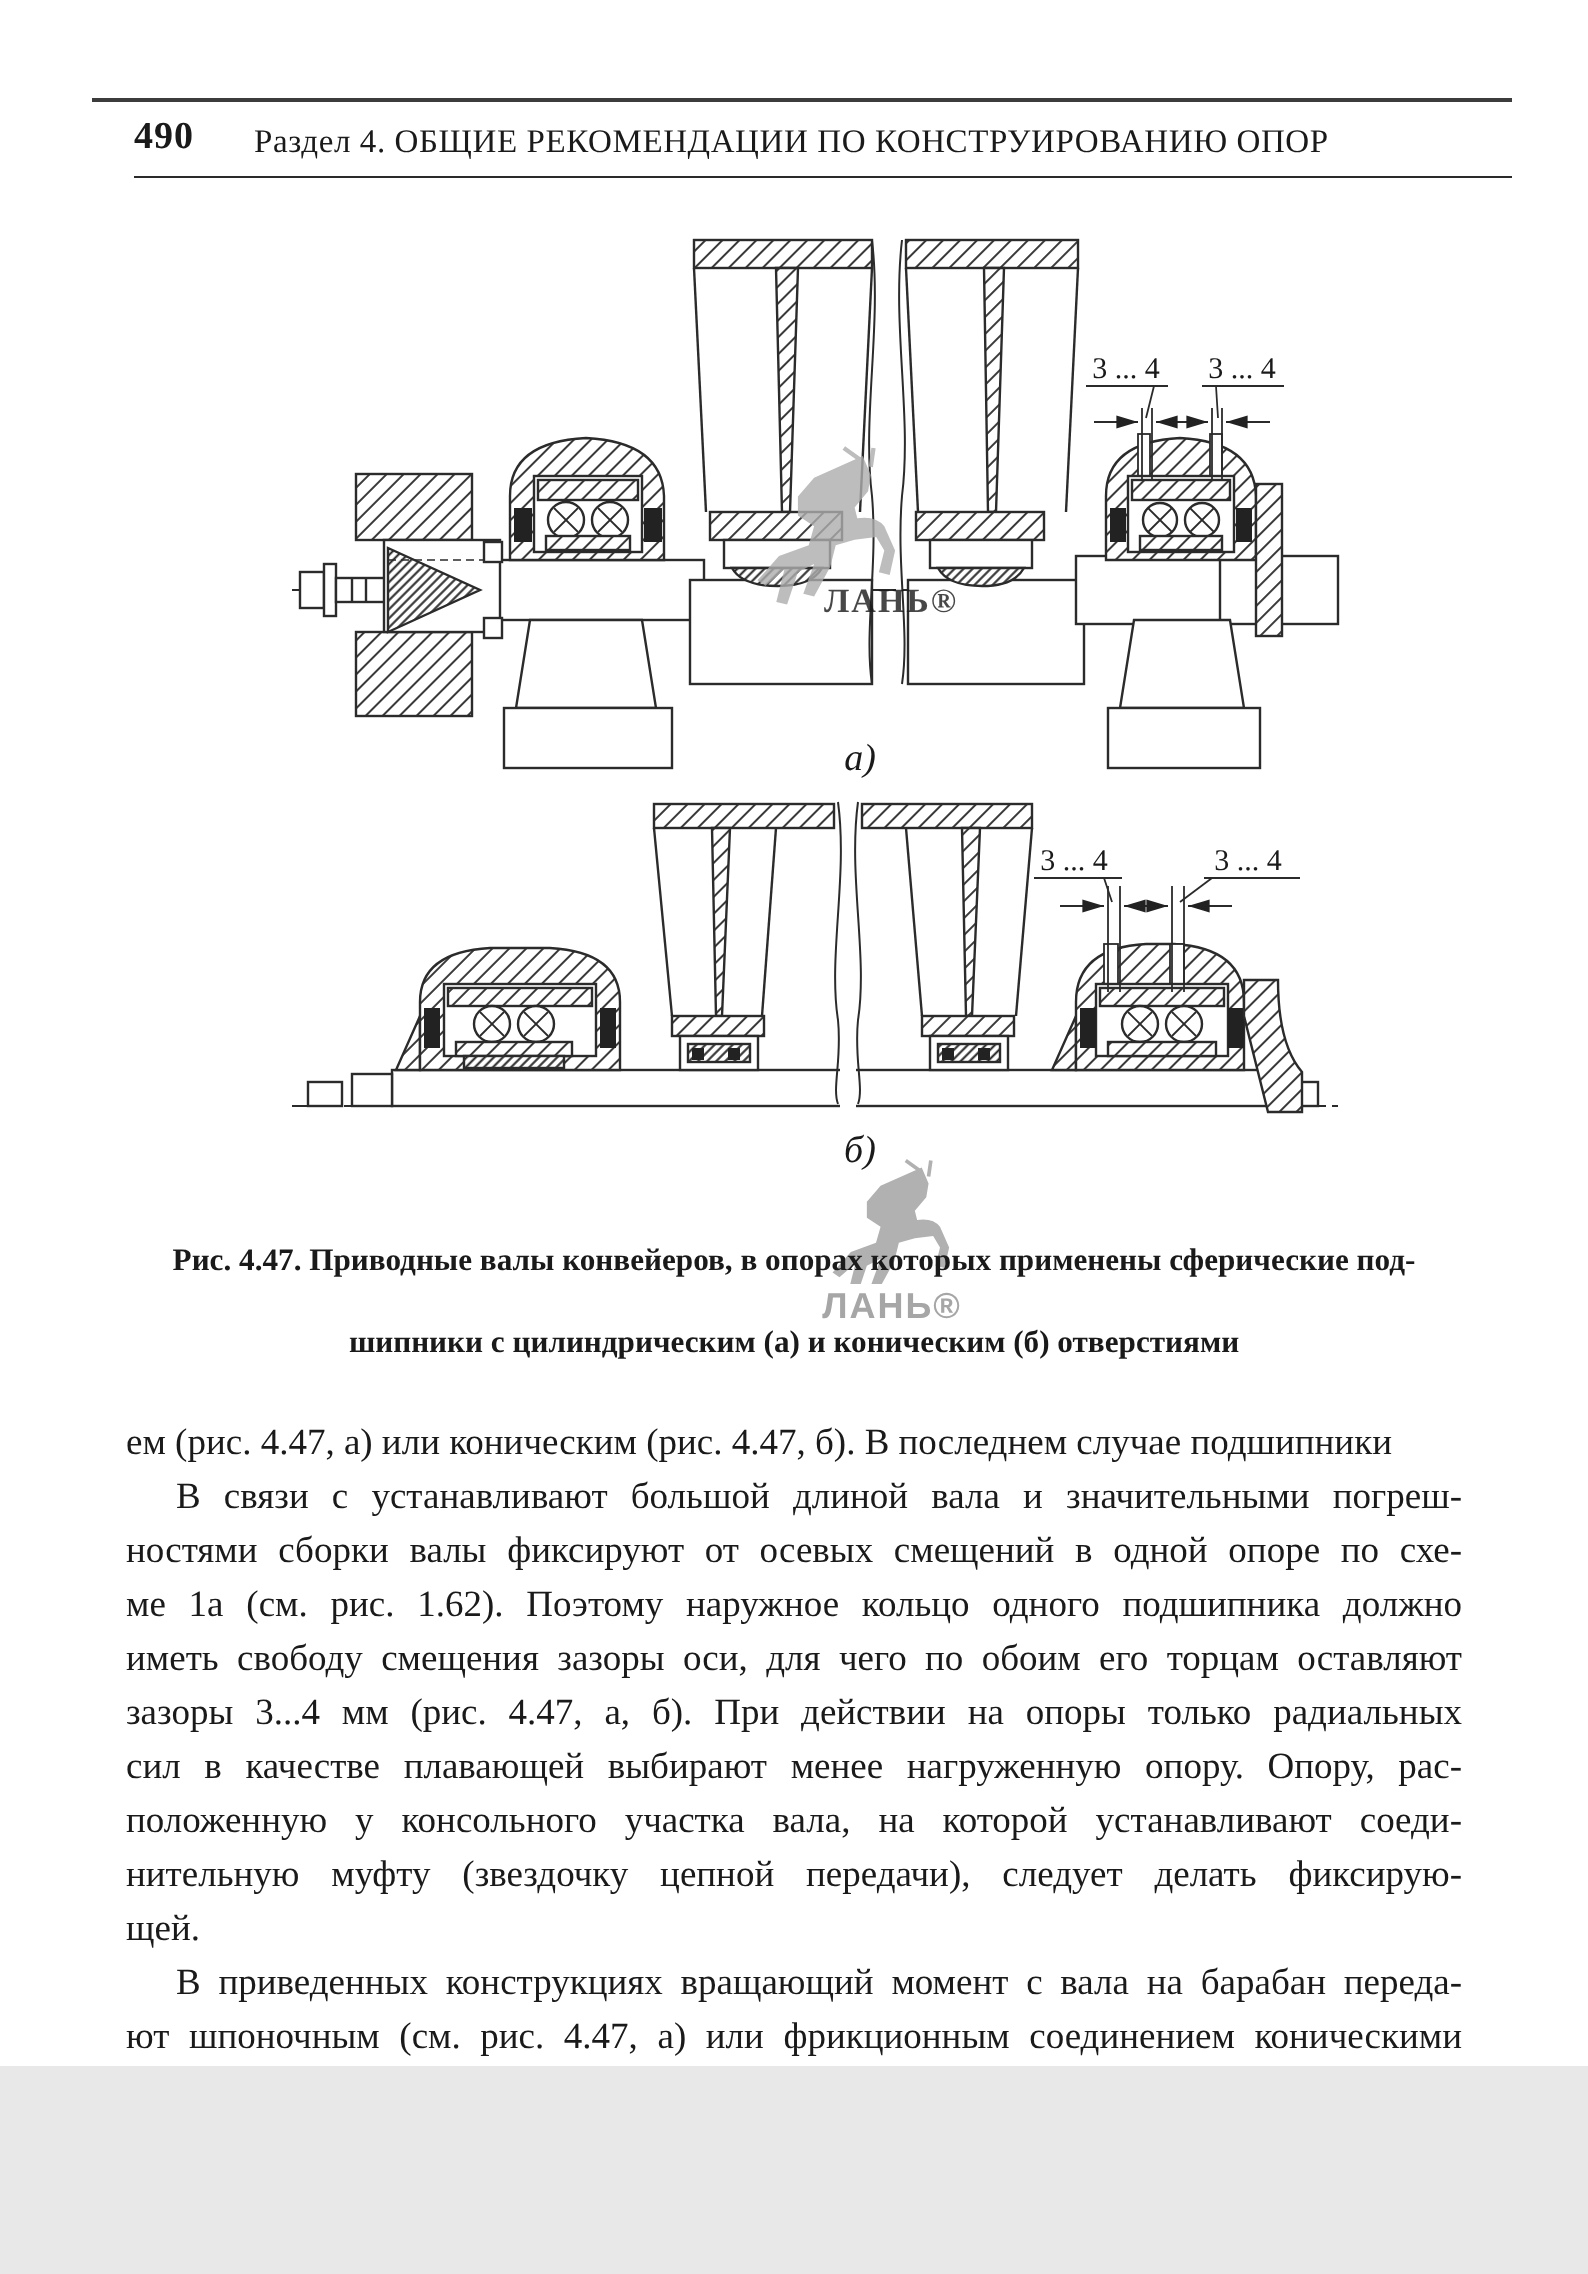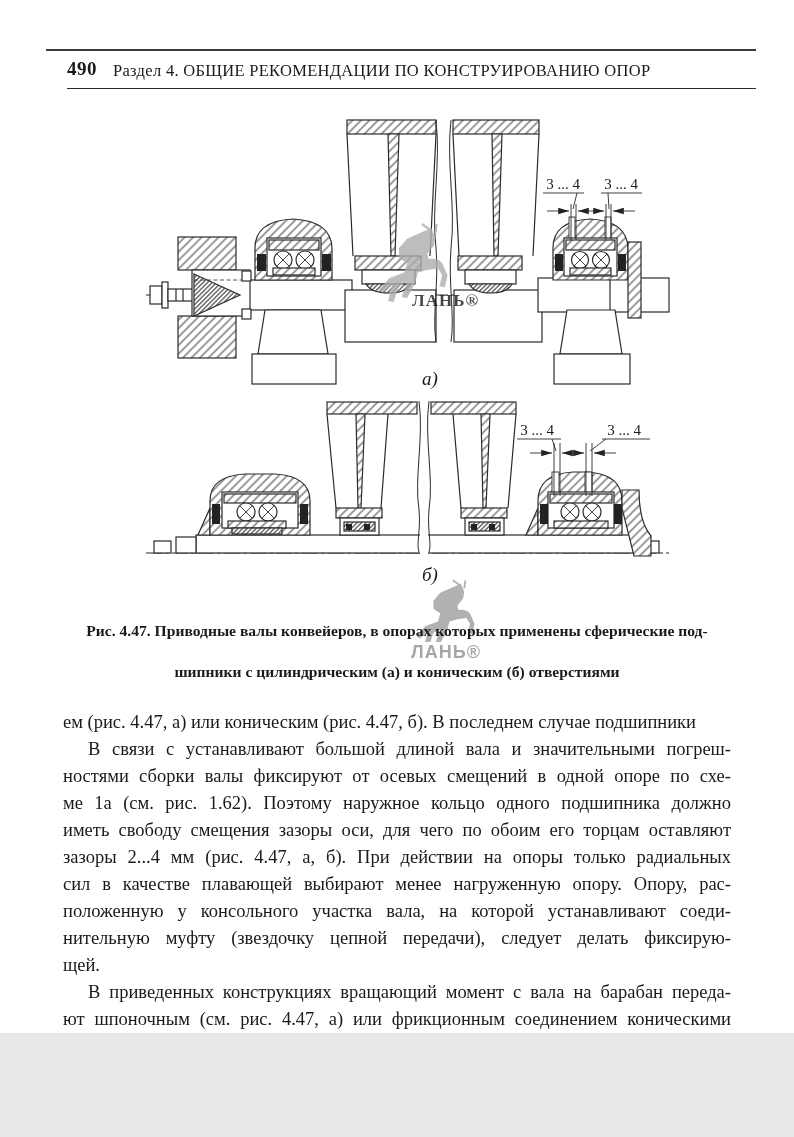--- a/index.html
+++ b/index.html
@@ -3,21 +3,21 @@
 <meta charset="utf-8">
 <style>
   html,body{margin:0;padding:0;background:#e8e8e8;}
   .page{position:relative;width:794px;height:1033px;background:#ffffff;margin:0 auto;
         font-family:"Liberation Serif","DejaVu Serif",serif;color:#1a1a1a;overflow:hidden;}
   .rule{position:absolute;background:#2a2a2a;}
   .top-rule{left:46px;top:49px;width:710px;height:2px;background:#3c3c3c;}
   .header-rule{left:67px;top:88px;width:689px;height:1.3px;}
   .bottom-rule{left:46px;top:1110px;width:710px;height:2.4px;background:#1f1f1f;}
   .page-number{position:absolute;left:67px;top:58px;font-size:19px;font-weight:bold;letter-spacing:.5px;}
-  .section-title{position:absolute;left:113px;top:61px;font-size:16.5px;letter-spacing:.3px;white-space:nowrap;}
+  .section-title{position:absolute;left:127px;top:61px;font-size:16.5px;letter-spacing:.3px;white-space:nowrap;}
   .fig{position:absolute;left:140px;}
   .fig-a{top:108px;width:535px;height:288px;}
   .fig-b{top:398px;width:535px;height:192px;}
   .caption{position:absolute;left:67px;top:604px;width:660px;text-align:center;font-weight:bold;
            font-size:15.6px;line-height:28px;z-index:2;}
   .cap-line{white-space:nowrap;margin-top:13px;}
   .wm-caption{position:absolute;left:398px;top:578px;width:96px;height:90px;z-index:1;text-align:center;}
   .wm-caption .wm-text{font-family:"Liberation Sans","DejaVu Sans",sans-serif;font-weight:bold;
            font-size:18px;color:#a6a6a6;letter-spacing:1px;margin-top:-4px;}
   .body-text{position:absolute;left:63px;top:680px;width:668px;font-size:18.5px;line-height:27px;margin-top:29px;}
@@ -303,21 +303,21 @@
 
   <div class="body-text">
       <div class="para">
         <div class="tline">ем (рис. 4.47, а) или коническим (рис. 4.47, б). В последнем случае подшипники</div>
       </div>
       <div class="para indent">
         <div class="tline">В связи с устанавливают большой длиной вала и значительными погреш-</div>
         <div class="tline">ностями сборки валы фиксируют от осевых смещений в одной опоре по схе-</div>
         <div class="tline">ме 1а (см. рис. 1.62). Поэтому наружное кольцо одного подшипника должно</div>
         <div class="tline">иметь свободу смещения зазоры оси, для чего по обоим его торцам оставляют</div>
-        <div class="tline">зазоры 2...4 мм (рис. 4.47, а, б). При действии на опоры только радиальных</div>
+        <div class="tline">зазоры 3...4 мм (рис. 4.47, а, б). При действии на опоры только радиальных</div>
         <div class="tline">сил в качестве плавающей выбирают менее нагруженную опору. Опору, рас-</div>
         <div class="tline">положенную у консольного участка вала, на которой устанавливают соеди-</div>
         <div class="tline">нительную муфту (звездочку цепной передачи), следует делать фиксирую-</div>
         <div class="tline">щей.</div>
       </div>
       <div class="para indent">
         <div class="tline">В приведенных конструкциях вращающий момент с вала на барабан переда-</div>
         <div class="tline">ют шпоночным (см. рис. 4.47, а) или фрикционным соединением коническими</div>
         <div class="tline">разрезными кольцами (см. рис. 4.47, б).</div>
       </div>

